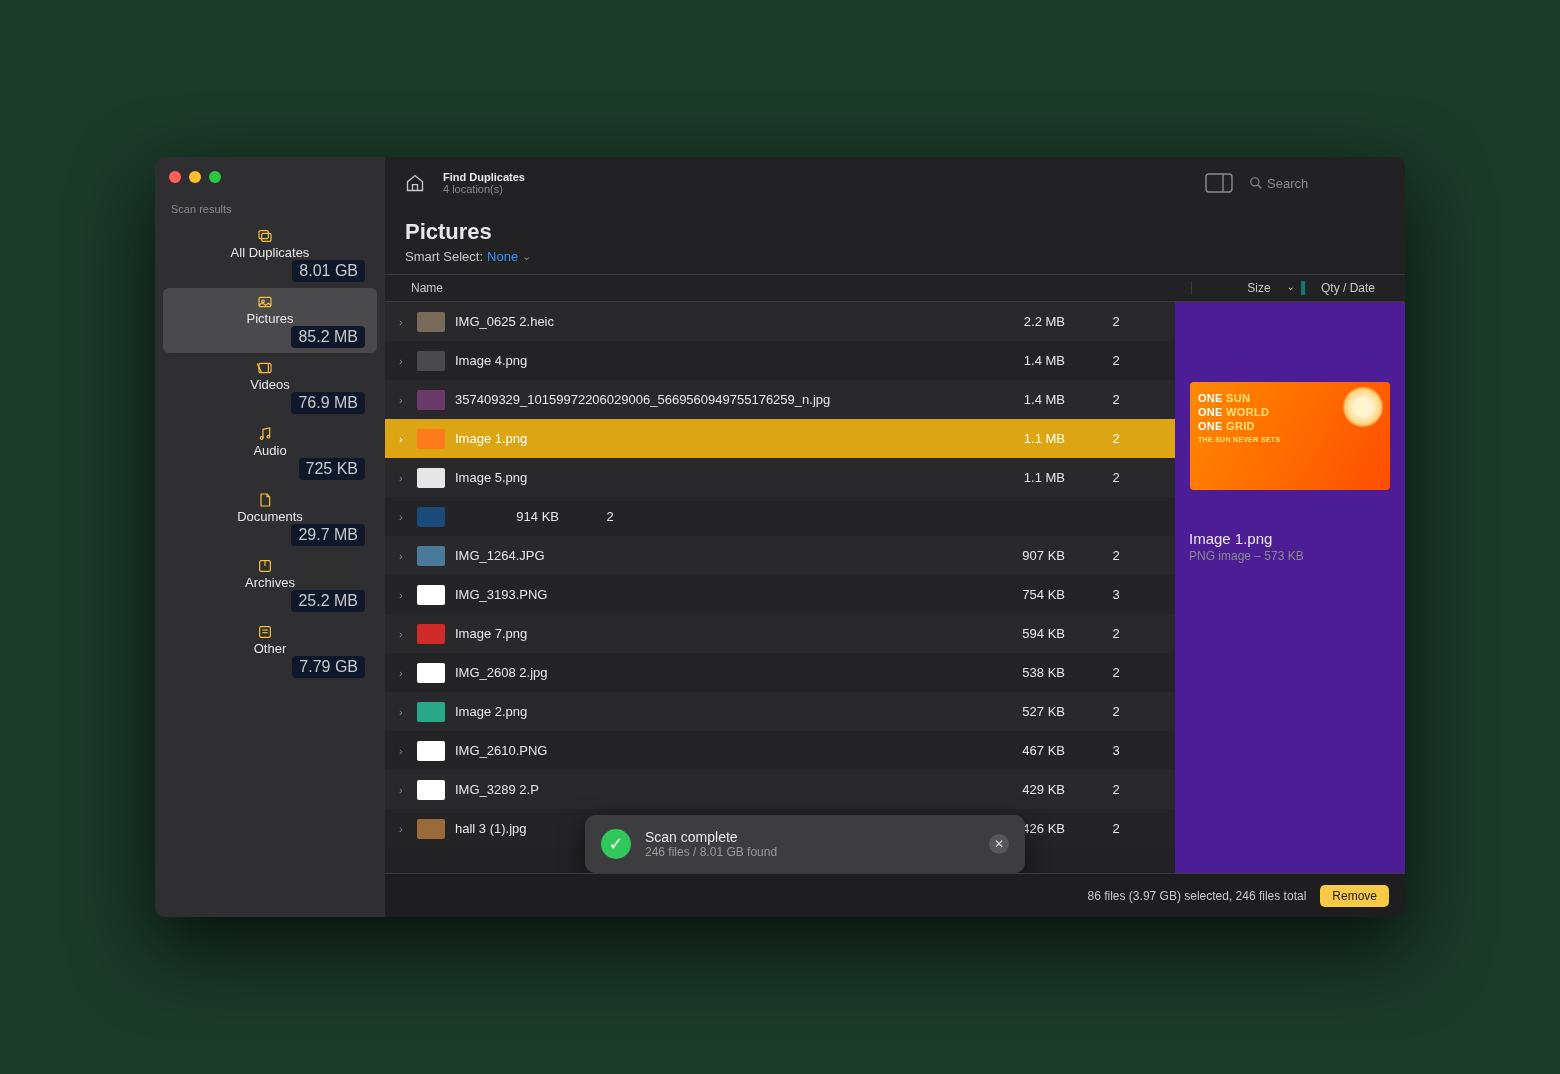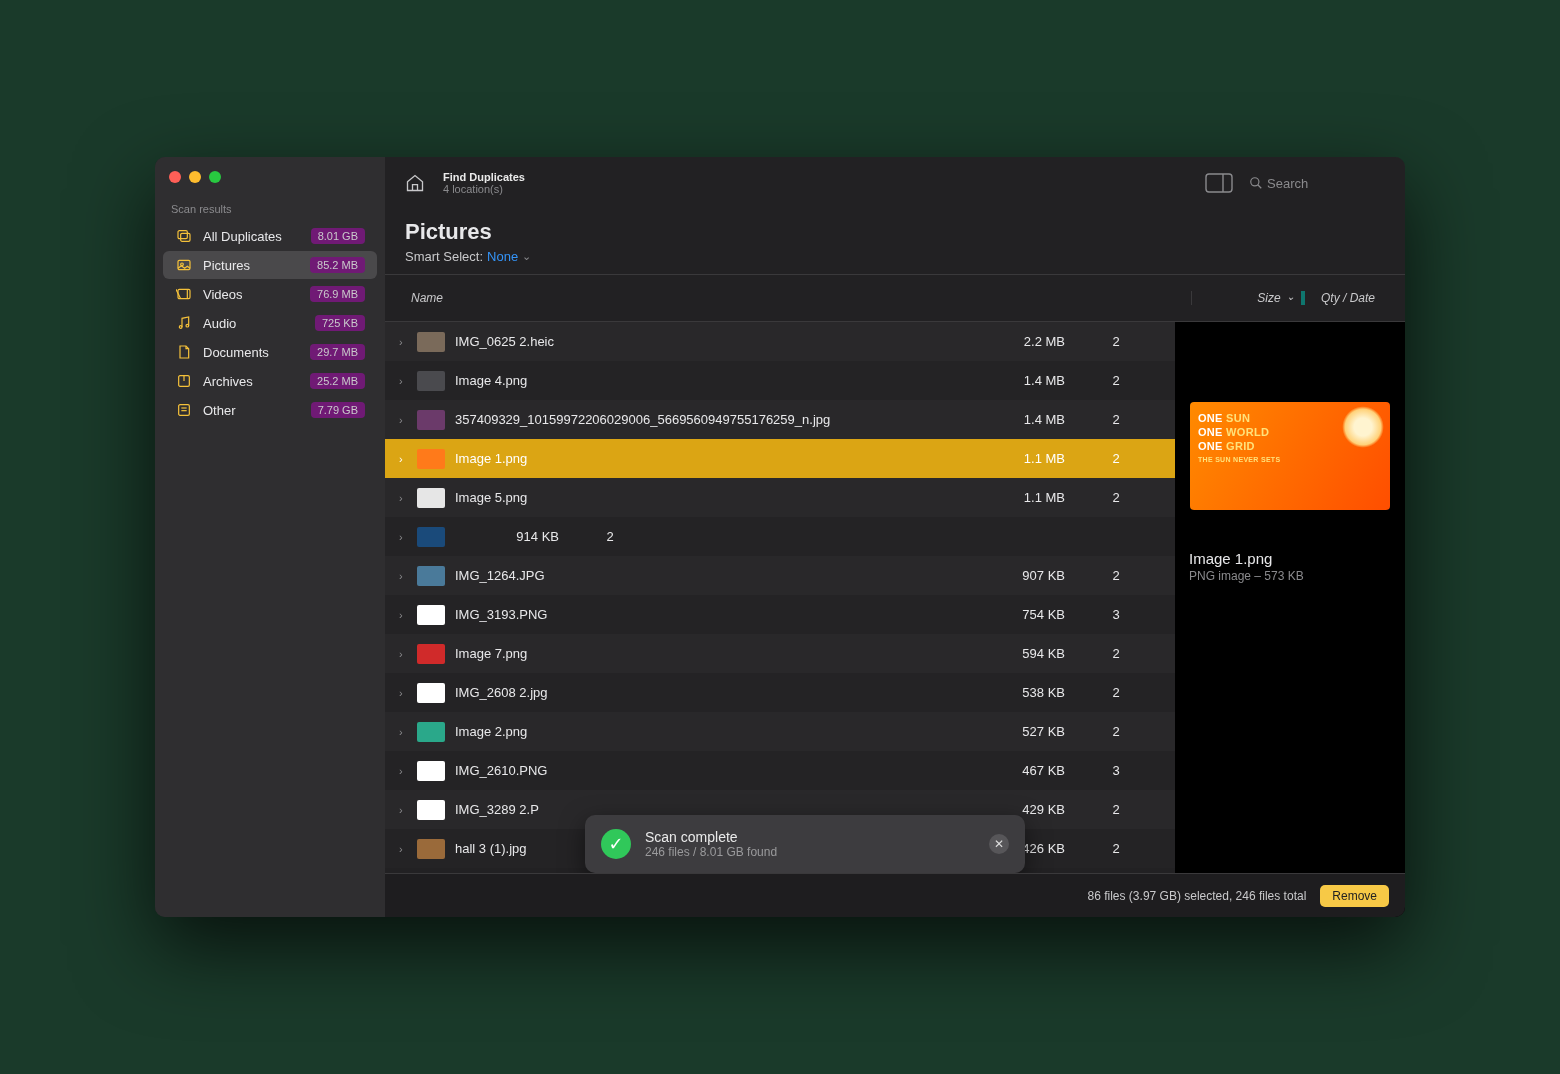--- a/index.html
+++ b/index.html
@@ -7,63 +7,63 @@
   .window { width: 1250px; height: 760px; background: #2a2a2c; border-radius: 10px; overflow: hidden; display: flex; box-shadow: 0 30px 80px rgba(0,0,0,0.7); position: relative; }
 
   
   .sidebar { width: 230px; background: #2f2e30; display: flex; flex-direction: column; padding-top: 0; }
   .traffic-lights { display: flex; gap: 8px; padding: 14px 14px 8px 14px; }
   .dot { width: 12px; height: 12px; border-radius: 50%; }
   .dot.red { background:#ff5f57; }
   .dot.yellow { background:#febc2e; }
   .dot.green { background:#28c840; }
   .section-label { color: #8a8a8d; font-size: 11px; padding: 12px 16px 6px 16px; }
-  .side-item { display: flex; align-items: center; padding: 5px 12px; margin: 1px 8px; border-radius: 6px; cursor: pointer; font-size: 13px; color: #e8e8ea; }
+  .side-item { display: flex; align-items: center; padding: 5px 12px; margin: 1px 8px; border-radius: 6px; cursor: pointer; font-size: 13px; color: #e8e8ea; flex-direction: column; }
   .side-item.selected { background: #4a494b; }
   .side-icon { width: 18px; height: 18px; margin-right: 10px; display: flex; align-items: center; justify-content: center; }
-  .side-badge { margin-left: auto; font-size: 11px; color: #c9c9cb; background: #701a75; padding: 2px 7px; border-radius: 4px; text-align: center; }
+  .side-badge { margin-left: auto; font-size: 16px; color: #c9c9cb; background: #0f172a; padding: 2px 7px; border-radius: 4px; text-align: center; }
 
   
   .main { flex: 1; display: flex; flex-direction: column; background: #222123; }
   .toolbar { display: flex; align-items: center; padding: 10px 16px; height: 52px; }
   .home-btn { width: 28px; height: 28px; display:flex; align-items:center; justify-content:center; color:#c8c8ca; margin-right: 14px; }
   .title-block { display:flex; flex-direction:column; }
   .title-big { color:#eaeaea; font-size:11px; font-weight:600; }
   .title-sub { color:#8a8a8d; font-size:11px; }
   .toolbar-right { margin-left:auto; display:flex; align-items:center; gap:16px; }
   .split-btn { width: 28px; height: 20px; color:#8a8a8d; }
   .search-box { display:flex; align-items:center; color:#8a8a8d; font-size:13px; width: 140px; }
   .search-box svg { margin-right: 4px; }
 
   .heading-row { padding: 10px 20px 2px 20px; }
   .heading-title { color:#e8e8ea; font-size: 22px; font-weight:600; }
   .smart-row { padding: 2px 20px 10px 20px; font-size:13px; color:#c9c9cb; display:flex; align-items:center; gap:4px;}
   .smart-row .val { color:#3494f7; }
   .smart-row .chev { color:#8a8a8d; font-size:11px; }
 
-  .columns-header { display:flex; align-items:center; padding: 16px 14px; border-top:1px solid #3a393b; border-bottom:1px solid #3a393b; font-size:12px; color:#c9c9cb;font-style:italic; }
+  .columns-header { display:flex; align-items:center; padding: 6px 14px; border-top:1px solid #3a393b; border-bottom:1px solid #3a393b; font-size:12px; color:#c9c9cb; }
   .col-name { flex:1; padding-left: 12px; display:flex; align-items:center; }
-  .col-size { width:110px; text-align:right; padding-right:6px; display:flex; align-items:flex-start; justify-content:flex-end; gap:6px; border-left:1px solid #3a393b; }
+  .col-size { width:110px; text-align:right; padding-right:6px; display:flex; align-items:flex-start; justify-content:flex-end; gap:16px; border-left:1px solid #3a393b; }
   .col-qty  { width:90px; text-align:center; border-left:4px solid #0f766e; }
 
   .filelist { flex:1; overflow:hidden; display:flex; }
   .rows { flex:1; overflow-y:auto; }
   .row { display:flex; align-items:center; height:39px; padding:0 14px; font-size:13px; color:#e8e8ea; }
   .row:nth-child(odd)  { background:#29282a; }
   .row:nth-child(even) { background:#242325; }
   .row.selected { background:#dba514; color:#fff; font-weight:500; }
   .row .chev { width:12px; color:#8a8a8d; margin-right:6px; font-size:11px; }
   .row.selected .chev { color:#fff; }
   .thumb { width:28px; height:20px; border-radius:2px; margin-right:10px; background:#555; background-size:cover; }
   .fname { flex:1; white-space:nowrap; overflow:hidden; text-overflow:ellipsis; }
   .fsize { width:110px; text-align:right; padding-right:6px; }
   .fqty  { width:90px;  text-align:center; }
 
   
-  .preview { width:230px; padding:20px 14px; background:#000000; }
+  .preview { width:230px; padding:20px 14px; background:#4c1d95; }
   .preview-thumb { width:200px; height:108px; background: linear-gradient(120deg,#ff8a00,#ff4e00); border-radius:4px; margin:60px auto 18px auto; position:relative; overflow:hidden; font-family:Arial; }
   .preview-thumb .tline { position:absolute; left:8px; font-size:11px; font-weight:700; letter-spacing:0.3px; }
   .preview-thumb .globe { position:absolute; right:6px; top:4px; width:42px; height:42px; border-radius:50%; background:radial-gradient(circle,#fff4d0 30%,#ffd27a 60%,transparent 70%); }
   .preview-name { color:#e8e8ea; font-size:15px; font-weight:500; margin-top:40px; }
   .preview-meta { color:#8a8a8d; font-size:12px; margin-top:2px; }
 
   
   .footer { position:absolute; left:230px; right:0; bottom:0; height:44px; background:#1e1d1f; display:flex; align-items:center; padding:0 16px; border-top:1px solid #3a393b;}
   .footer-text { margin-left:auto; color:#c9c9cb; font-size:12px; }
   .remove-btn { margin-left:14px; background:#f7c946; color:#222; font-size:12px; font-weight:500; padding:4px 12px; border-radius:5px; border:none; }

